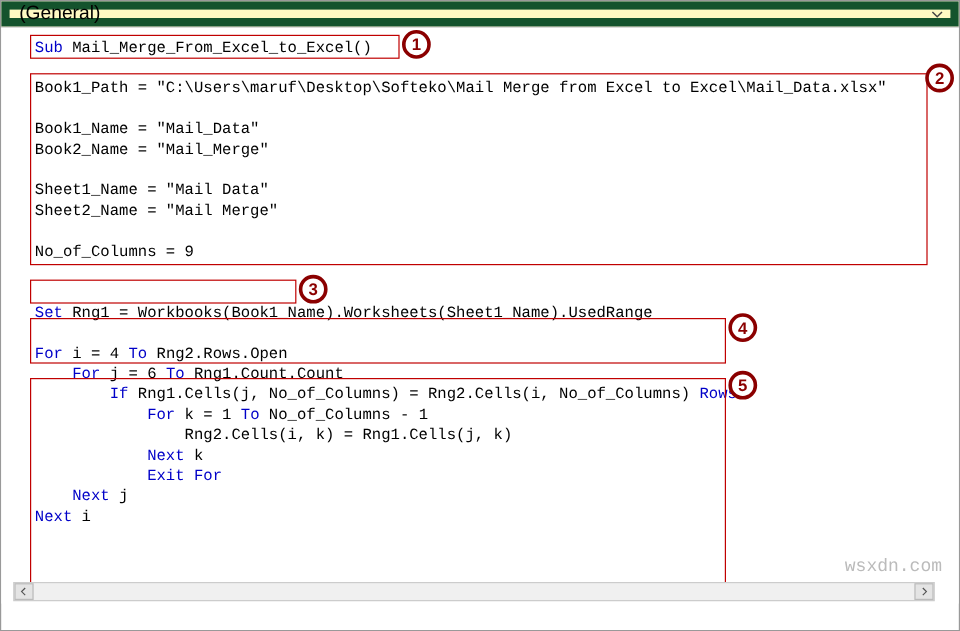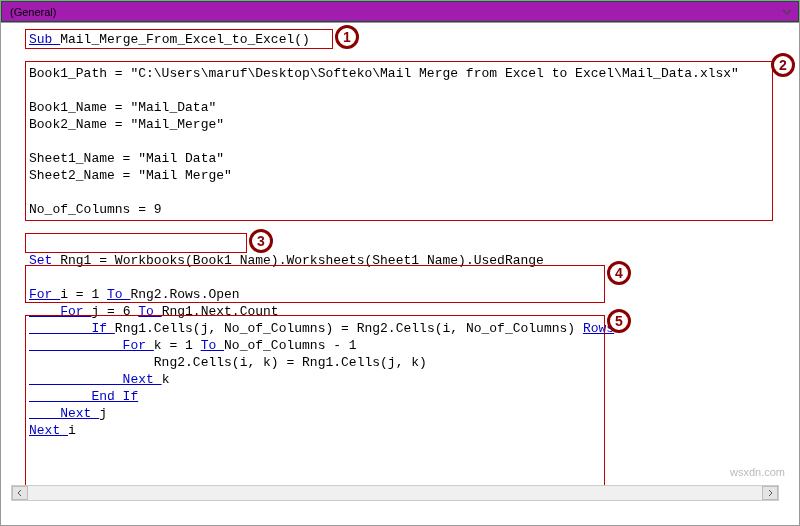--- a/index.html
+++ b/index.html
@@ -17,44 +17,44 @@
     height: 22px;
     border-bottom: 1px solid #999;
     background: #f8f8f8;
   }
   .dropdown {
     flex: 1;
     display: flex;
     align-items: center;
     justify-content: space-between;
     padding: 0 4px 0 8px;
-    border: 1px solid #14532d;
-    background: #a21caf;
+    border: 7px solid #14532d;
+    background: #fef9c3;
     font-family: Arial, sans-serif;
-    font-size: 11px;
+    font-size: 16px;
     cursor: pointer;
   }
   .dropdown + .dropdown { margin-left: 4px; }
   .chevron {
     width: 14px; height: 14px; display:flex; align-items:center; justify-content:center;
   }
   .chevron svg { width: 10px; height: 10px; }
   .code-area {
     position: relative;
     padding: 8px 0 0 28px;
     line-height: 17px;
     height: 480px;
     overflow: hidden;
     background: #fff;
   }
   .code-line {
     white-space: pre;
     color: #000;
   }
-  .kw { color: #0000c8; text-decoration: underline; }
+  .kw { color: #0000c8; }
   .blank { height: 17px; }
   .box {
     position: absolute;
     border: 1px solid #c00000;
     pointer-events: none;
   }
   .marker {
     position: absolute;
     width: 24px; height: 24px;
     border: 3px solid #8b0000;
@@ -104,44 +104,44 @@
   <div class="code-line">Book2_Name = "Mail_Merge"</div>
   <div class="blank"></div>
   <div class="code-line">Sheet1_Name = "Mail Data"</div>
   <div class="code-line">Sheet2_Name = "Mail Merge"</div>
   <div class="blank"></div>
   <div class="code-line">No_of_Columns = 9</div>
   <div class="blank"></div>
   <div class="blank"></div>
   <div class="code-line"><span class="kw">Set </span><span>Rng1 = Workbooks(Book1_Name).Worksheets(Sheet1_Name).UsedRange</span></div>
   <div class="blank"></div>
-  <div class="code-line"><span class="kw">For </span><span>i = 1 </span><span class="kw">To </span><span>Rng2.Rows.Open</span></div>
-  <div class="code-line"><span class="kw">    For </span><span>j = 6 </span><span class="kw">To </span><span>Rng1.Next.Count</span></div>
+  <div class="code-line"><span class="kw">For </span><span>i = 4 </span><span class="kw">To </span><span>Rng2.Rows.Open</span></div>
+  <div class="code-line"><span class="kw">    For </span><span>j = 6 </span><span class="kw">To </span><span>Rng1.Count.Count</span></div>
   <div class="code-line"><span class="kw">        If </span><span>Rng1.Cells(j, No_of_Columns) = Rng2.Cells(i, No_of_Columns) </span><span class="kw">Rows</span></div>
   <div class="code-line"><span class="kw">            For </span><span>k = 1 </span><span class="kw">To </span><span>No_of_Columns - 1</span></div>
   <div class="code-line">                Rng2.Cells(i, k) = Rng1.Cells(j, k)</div>
   <div class="code-line"><span class="kw">            Next </span><span>k</span></div>
-  <div class="code-line"><span class="kw">        End If</span></div>
+  <div class="code-line"><span class="kw">            Exit For</span></div>
   <div class="code-line"><span class="kw">    Next </span><span>j</span></div>
   <div class="code-line"><span class="kw">Next </span><span>i</span></div>
   <div class="blank"></div>
 
   <div class="box" style="left:24px; top:6px; width:308px; height:20px;"></div>
   <div class="box" style="left:24px; top:38px; width:748px; height:160px;"></div>
   <div class="box" style="left:24px; top:210px; width:222px; height:20px;"></div>
   <div class="box" style="left:24px; top:242px; width:580px; height:38px;"></div>
   <div class="box" style="left:24px; top:292px; width:580px; height:175px;"></div>
 
   <div class="marker" style="left:334px; top:2px;">1</div>
   <div class="marker" style="left:770px; top:30px;">2</div>
   <div class="marker" style="left:248px; top:206px;">3</div>
   <div class="marker" style="left:606px; top:238px;">4</div>
   <div class="marker" style="left:606px; top:286px;">5</div>
 
-  <div style="position:absolute; right:14px; bottom:22px; font-family:Liberation Sans, sans-serif; font-size:11px; color:#bbb;">wsxdn.com</div>
+  <div style="position:absolute; right:14px; bottom:22px; font-family:Liberation Mono, monospace; font-size:15px; color:#bbb;">wsxdn.com</div>
 
   <div class="scrollbar-h">
     <div class="sb-btn">
         <svg width="8" height="8" viewBox="0 0 8 8">
           <path d="M5 1 L2 4 L5 7" fill="none" stroke="#555"></path>
         </svg>
       </div>
     <div class="sb-track"></div>
     <div class="sb-btn">
         <svg width="8" height="8" viewBox="0 0 8 8">

